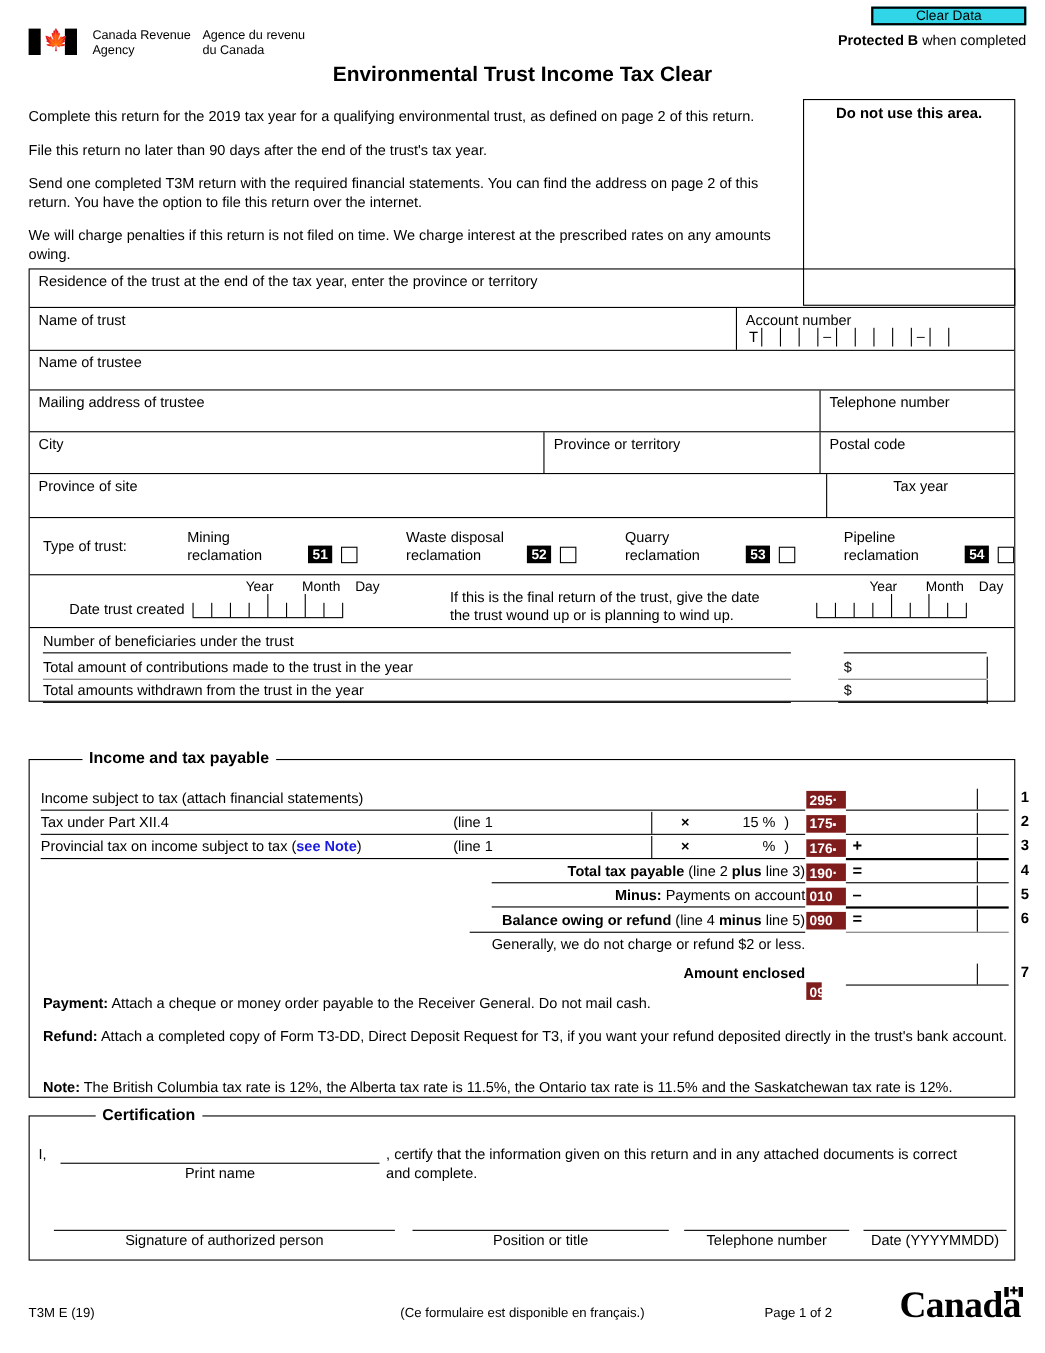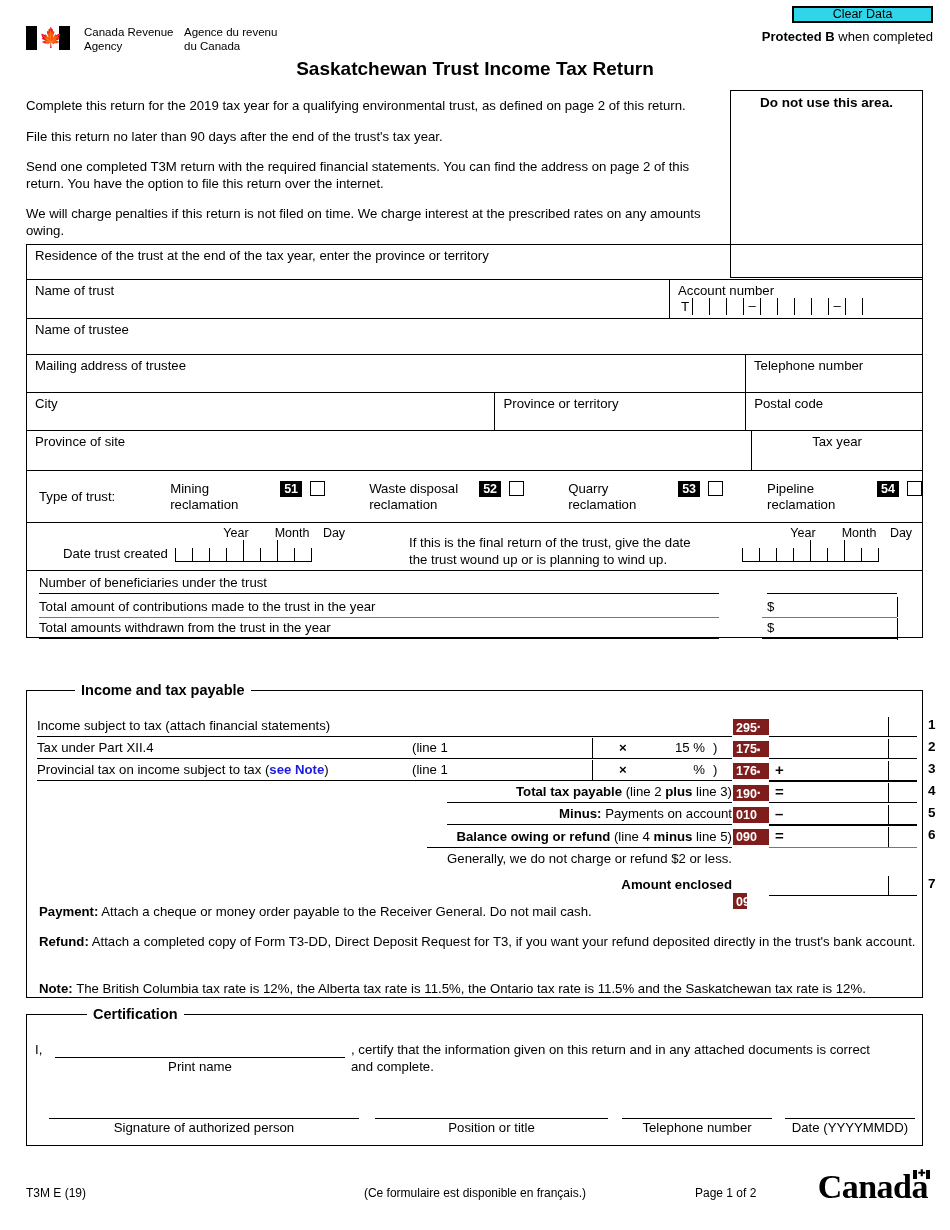--- a/index.html
+++ b/index.html
@@ -159,21 +159,21 @@
   .r-city .c2 { width: 250px; }
   .r-city .c3 { width: 176px; }
   .r-provsite { height: 40px; display: flex; }
   .r-provsite .c1 { width: 718px; }
   .r-provsite .c2 { width: 176px; text-align: center; margin-left: 31px; }
   .r-provsite .c2 .lbl { padding-left: 0; }
 
   
   .r-type { height: 52px; display: flex; align-items: center; padding-left: 12px; }
   .type-label { font-size: 13.2px; width: 122px; }
-  .type-item { display: flex; align-items: flex-start; margin-left: 27px; }
+  .type-item { display: flex; align-items: flex-end; margin-left: 27px; }
   .type-item .name {
     font-size: 13.2px; line-height: 15.5px; width: 110px; white-space: pre-line;
   }
   .codebox {
     background: #000; color: #fff;
     font-size: 12.5px; font-weight: bold;
     padding: 1px 4px 1px 4px;
     line-height: 14px;
     margin-right: 8px;
   }
@@ -282,21 +282,21 @@
     <div class="logo-text en">Canada Revenue
 Agency</div>
     <div class="logo-text fr">Agence du revenu
 du Canada</div>
   </div>
 
   <div class="clear-data-btn">Clear Data</div>
 
   <div class="protected-b"><b>Protected B</b><span> when completed</span></div>
 
-  <div class="doc-title">Saskatchewan Trust Income Tax Return</div>
+  <div class="doc-title">Environmental Trust Income Tax Clear</div>
 
   <div class="intro">
     <p>Complete this return for the 2019 tax year for a qualifying environmental trust, as defined on page 2 of this return.</p>
     <p>File this return no later than 90 days after the end of the trust's tax year.</p>
     <p>Send one completed T3M return with the required financial statements. You can find the address on page 2 of this return. You have the option to file this return over the internet.</p>
     <p>We will charge penalties if this return is not filed on time. We charge interest at the prescribed rates on any amounts owing.</p>
   </div>
 
   <div class="donotuse">
     <div class="t">Do not use this area.</div>

